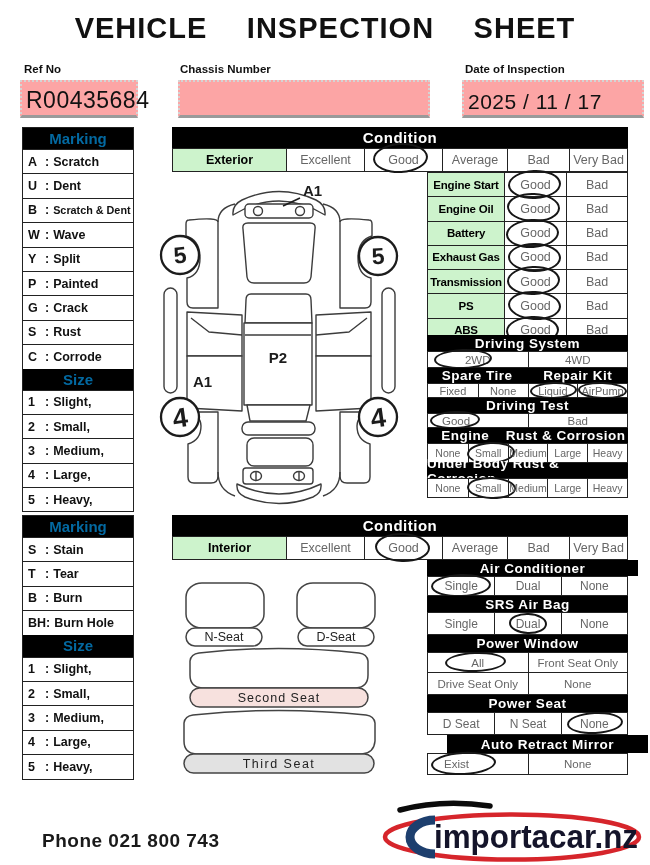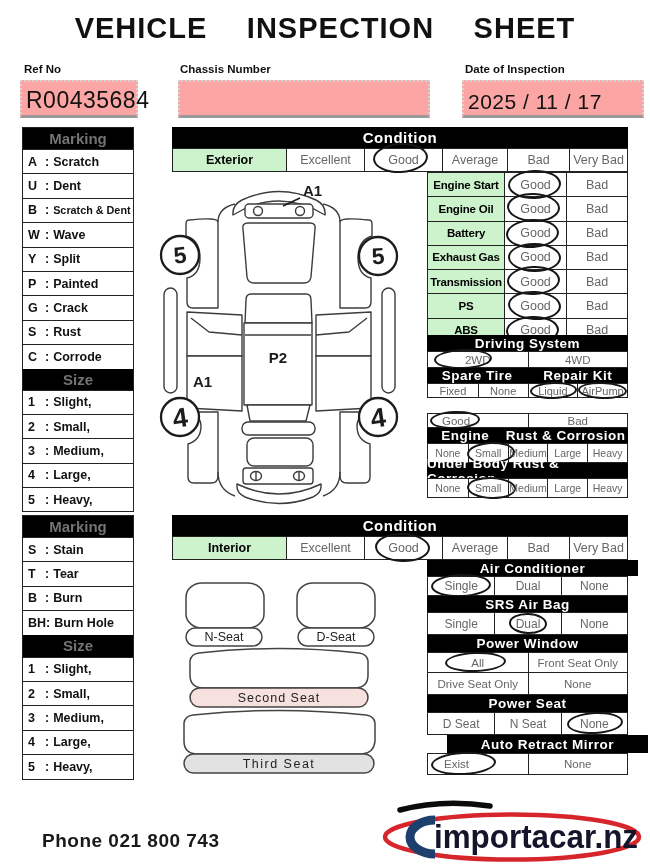--- a/index.html
+++ b/index.html
@@ -11,21 +11,21 @@
   .title{left:0;right:0;top:12px;text-align:center;font-size:29px;font-weight:800;
          letter-spacing:1px;word-spacing:1.05em;}
   .fldlab{font-size:11.5px;font-weight:bold;color:#111;}
   .fldbox{border:2px dotted #d4d4d4;border-bottom:3px solid #9a9a9a;background:#fca5a5;
           display:flex;align-items:flex-end;padding:0 4px 1px 4px;}
   .refval{font-size:23px;letter-spacing:0.5px;}
   .dateval{font-size:21px;letter-spacing:0.5px;}
 
   
   .legend{border:1px solid #222;background:#fff;}
-  .lhead{background:#000;color:#737373;font-size:15px;font-weight:bold;text-align:center;
+  .lhead{background:#000;color:#0369a1;font-size:15px;font-weight:bold;text-align:center;
          height:21px;line-height:21px;}
   .lrow{display:flex;align-items:center;height:23.4px;border-top:1px solid #222;
         font-size:12.5px;font-weight:bold;padding-left:5px;white-space:nowrap;}
   .lrow:first-child{border-top:none;}
   .lcode{min-width:15px;}
   .lcolon{margin:0 4px 0 2px;}
 
   
   .bar{background:#000;color:#fff;font-weight:bold;font-size:13.5px;display:flex;
        align-items:center;justify-content:center;letter-spacing:0.5px;}
@@ -357,20 +357,21 @@
     <div class="cell w25">
         <span>Liquid</span>
       <i class="mark" style="left:1px;right:1px;top:-2px;bottom:-2px;transform:rotate(-2deg);"></i>
       </div>
     <div class="cell w25">
         <span>AirPump</span>
       <i class="mark" style="left:0px;right:0px;top:-2px;bottom:-2px;transform:rotate(2deg);"></i>
       </div>
   </div>
 
+  <div class="abs bar" style="left:427px;top:398px;width:201px;height:15px;">Driving Test</div>
   <div class="abs trow" style="left:427px;top:413px;width:201px;height:15px;">
     <div class="cell w50 small-opt" style="justify-content:flex-start;padding-left:14px;">
         <span>Good</span>
       <i class="mark" style="left:2px;right:48px;top:-3px;bottom:-2px;transform:rotate(-2deg);"></i>
       </div>
     <div class="cell w50 small-opt">
         <span>Bad</span>
       </div>
   </div>
 

